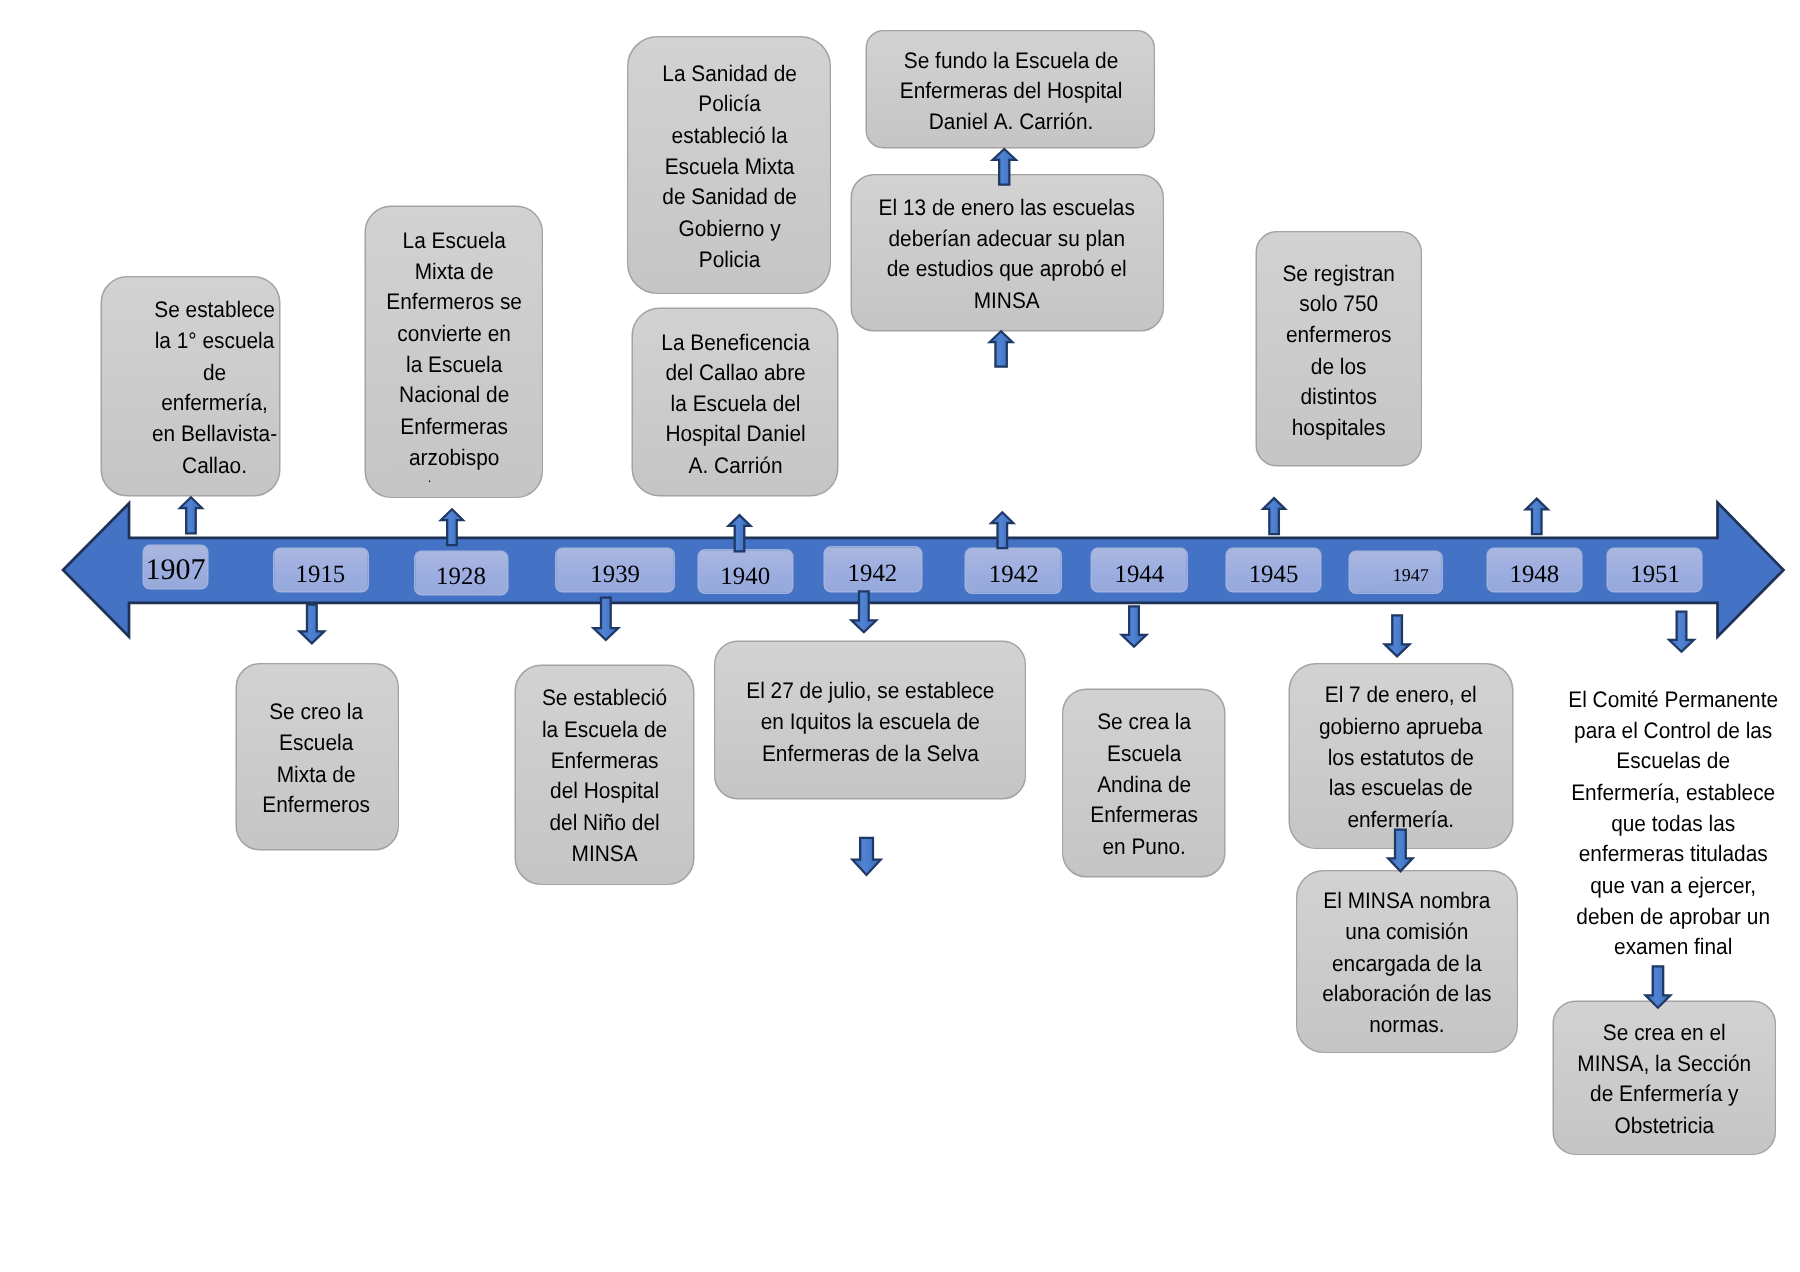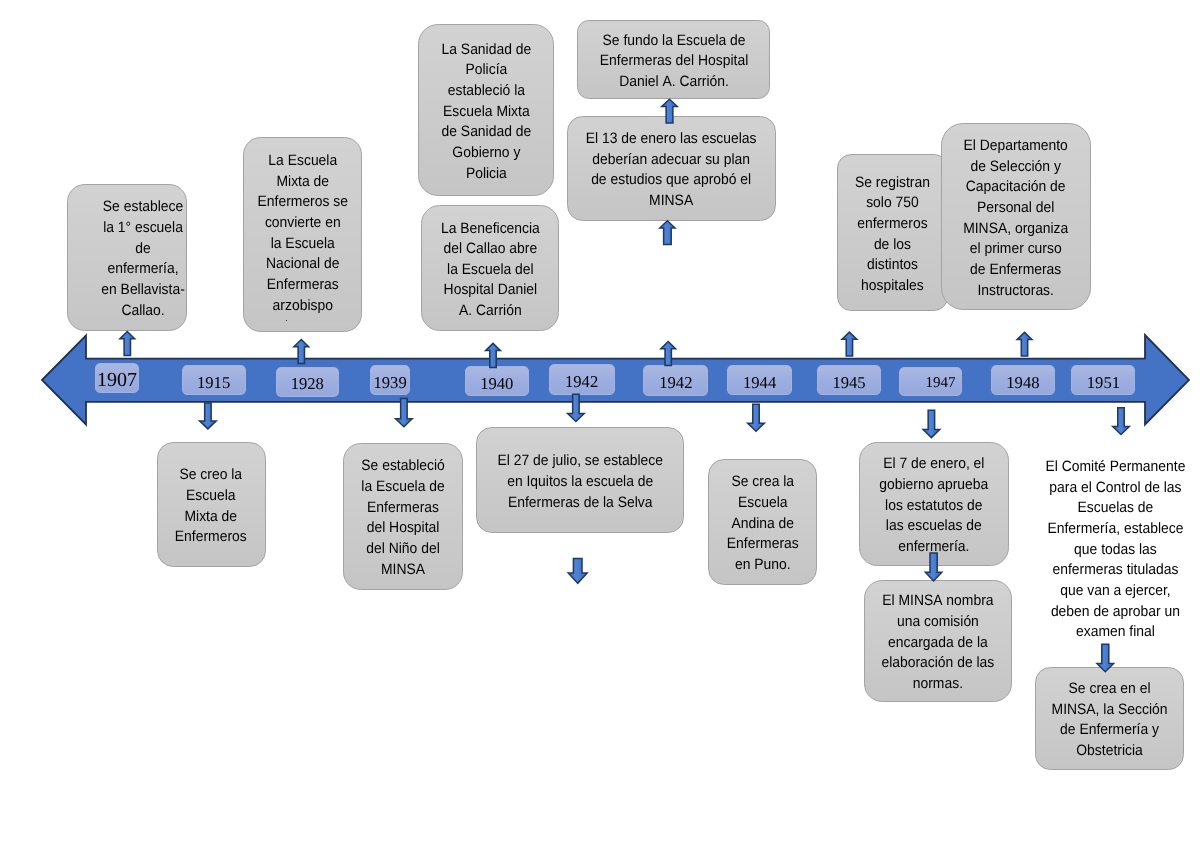--- a/index.html
+++ b/index.html
@@ -52,39 +52,39 @@
 
   <div class="year" style="left:95px;top:363.3px;width:44px;height:29.4px;font-size:20px;">
       <span>1907</span>
     </div>
   <div class="year" style="left:181.6px;top:365px;width:64px;height:30.1px;font-size:16.6px;">
       <span>1915</span>
     </div>
   <div class="year" style="left:275.5px;top:366.5px;width:63.6px;height:30.1px;font-size:16.6px;">
       <span>1928</span>
     </div>
-  <div class="year" style="left:370.1px;top:365px;width:40px;height:30px;font-size:16.6px;">
+  <div class="year" style="left:370.1px;top:365px;width:80px;height:30px;font-size:16.6px;">
       <span>1939</span>
     </div>
   <div class="year" style="left:464.8px;top:366px;width:64px;height:30px;font-size:16.6px;">
       <span>1940</span>
     </div>
   <div class="year" style="left:548.5px;top:364px;width:66.2px;height:31px;font-size:16.6px;">
       <span>1942</span>
     </div>
   <div class="year" style="left:643.2px;top:365.3px;width:65.3px;height:30.5px;font-size:16.6px;">
       <span>1942</span>
     </div>
   <div class="year" style="left:727.2px;top:365px;width:64.8px;height:30px;font-size:16.6px;">
       <span>1944</span>
     </div>
   <div class="year" style="left:817.1px;top:365.2px;width:63.9px;height:29.5px;font-size:16.6px;">
       <span>1945</span>
     </div>
-  <div class="year" style="left:898.6px;top:367px;width:63.9px;height:28.5px;font-size:15px;padding-left:20px;">
+  <div class="year" style="left:898.6px;top:367px;width:63.9px;height:28.5px;font-size:12px;padding-left:20px;">
       <span>1947</span>
     </div>
   <div class="year" style="left:990.8px;top:365px;width:64.2px;height:30px;font-size:16.6px;">
       <span>1948</span>
     </div>
   <div class="year" style="left:1071.3px;top:365px;width:64.2px;height:30px;font-size:16.6px;">
       <span>1951</span>
     </div>
 
   <div class="box" style="left:67px;top:184.1px;width:120.2px;height:146.5px;font-size:15px;border-radius:17.8px;padding-left:32px;">
@@ -100,23 +100,20 @@
       <span>La&nbsp;Beneficencia<br>del&nbsp;Callao&nbsp;abre<br>la&nbsp;Escuela&nbsp;del<br>Hospital&nbsp;Daniel<br>A.&nbsp;Carrión</span>
     </div>
   <div class="box" style="left:577.1px;top:19.9px;width:193px;height:79.4px;font-size:15px;border-radius:11.8px;">
       <span>Se&nbsp;fundo&nbsp;la&nbsp;Escuela&nbsp;de<br>Enfermeras&nbsp;del&nbsp;Hospital<br>Daniel&nbsp;A.&nbsp;Carrión.</span>
     </div>
   <div class="box" style="left:566.7px;top:115.9px;width:209.2px;height:105.1px;font-size:15px;border-radius:15.6px;">
       <span>El&nbsp;13&nbsp;de&nbsp;enero&nbsp;las&nbsp;escuelas<br>deberían&nbsp;adecuar&nbsp;su&nbsp;plan<br>de&nbsp;estudios&nbsp;que&nbsp;aprobó&nbsp;el<br>MINSA</span>
     </div>
   <div class="box" style="left:797.8px;top:154.3px;width:111.4px;height:156.7px;font-size:15px;border-radius:14px;margin-left:39px;">
       <span>Se&nbsp;registran<br>solo&nbsp;750<br>enfermeros<br>de&nbsp;los<br>distintos<br>hospitales</span>
-    </div>
-  <div class="box" style="left:940.9px;top:123px;width:149.9px;height:187.4px;font-size:15px;border-radius:22.2px;">
-      <span>El&nbsp;Departamento<br>de&nbsp;Selección&nbsp;y<br>Capacitación&nbsp;de<br>Personal&nbsp;del<br>MINSA,&nbsp;organiza<br>el&nbsp;primer&nbsp;curso<br>de&nbsp;Enfermeras<br>Instructoras.</span>
     </div>
 
   <div class="box" style="left:156.5px;top:442.3px;width:109.5px;height:124.5px;font-size:15px;border-radius:16.2px;">
       <span>Se&nbsp;creo&nbsp;la<br>Escuela<br>Mixta&nbsp;de<br>Enfermeros</span>
     </div>
   <div class="box" style="left:343.3px;top:442.6px;width:120.1px;height:147.6px;font-size:15px;border-radius:17.8px;">
       <span>Se&nbsp;estableció<br>la&nbsp;Escuela&nbsp;de<br>Enfermeras<br>del&nbsp;Hospital<br>del&nbsp;Niño&nbsp;del<br>MINSA</span>
     </div>
   <div class="box" style="left:476.2px;top:427.4px;width:207.8px;height:106.1px;font-size:15px;border-radius:15.7px;">
       <span>El&nbsp;27&nbsp;de&nbsp;julio,&nbsp;se&nbsp;establece<br>en&nbsp;Iquitos&nbsp;la&nbsp;escuela&nbsp;de<br>Enfermeras&nbsp;de&nbsp;la&nbsp;Selva</span>

